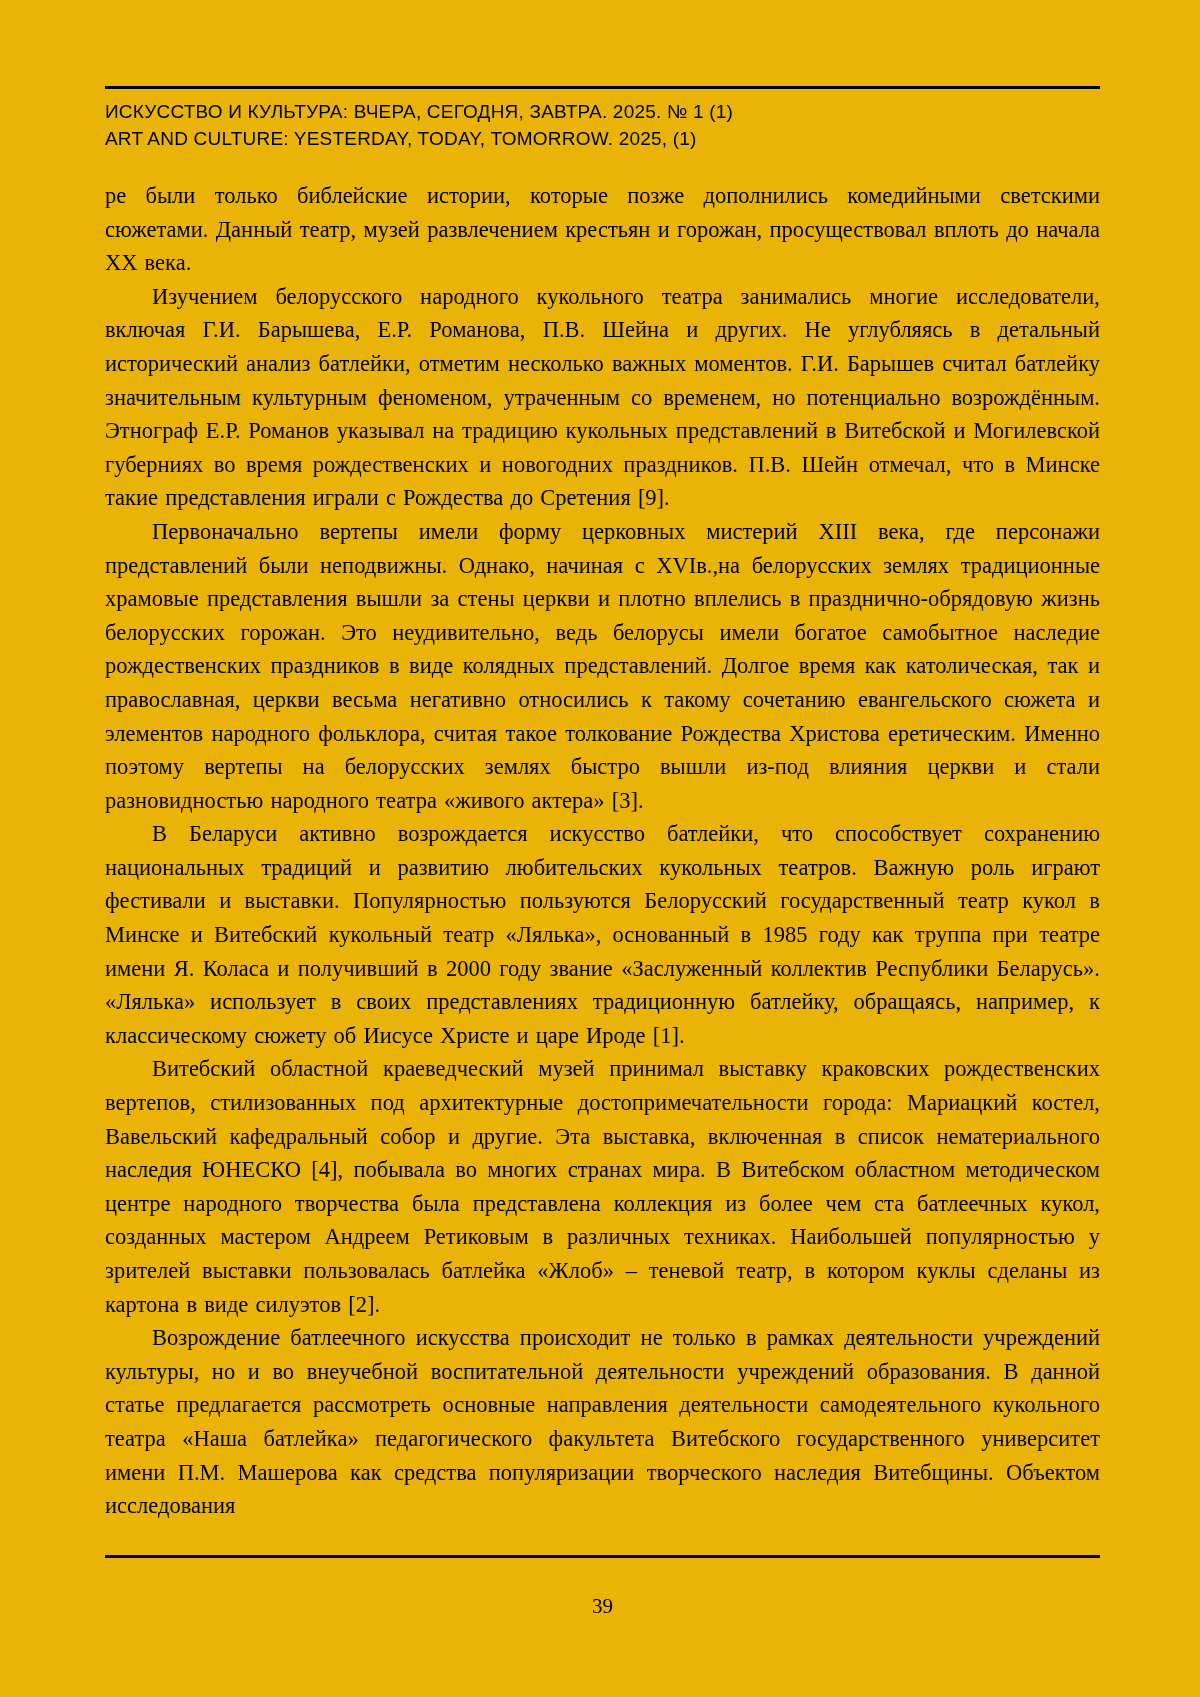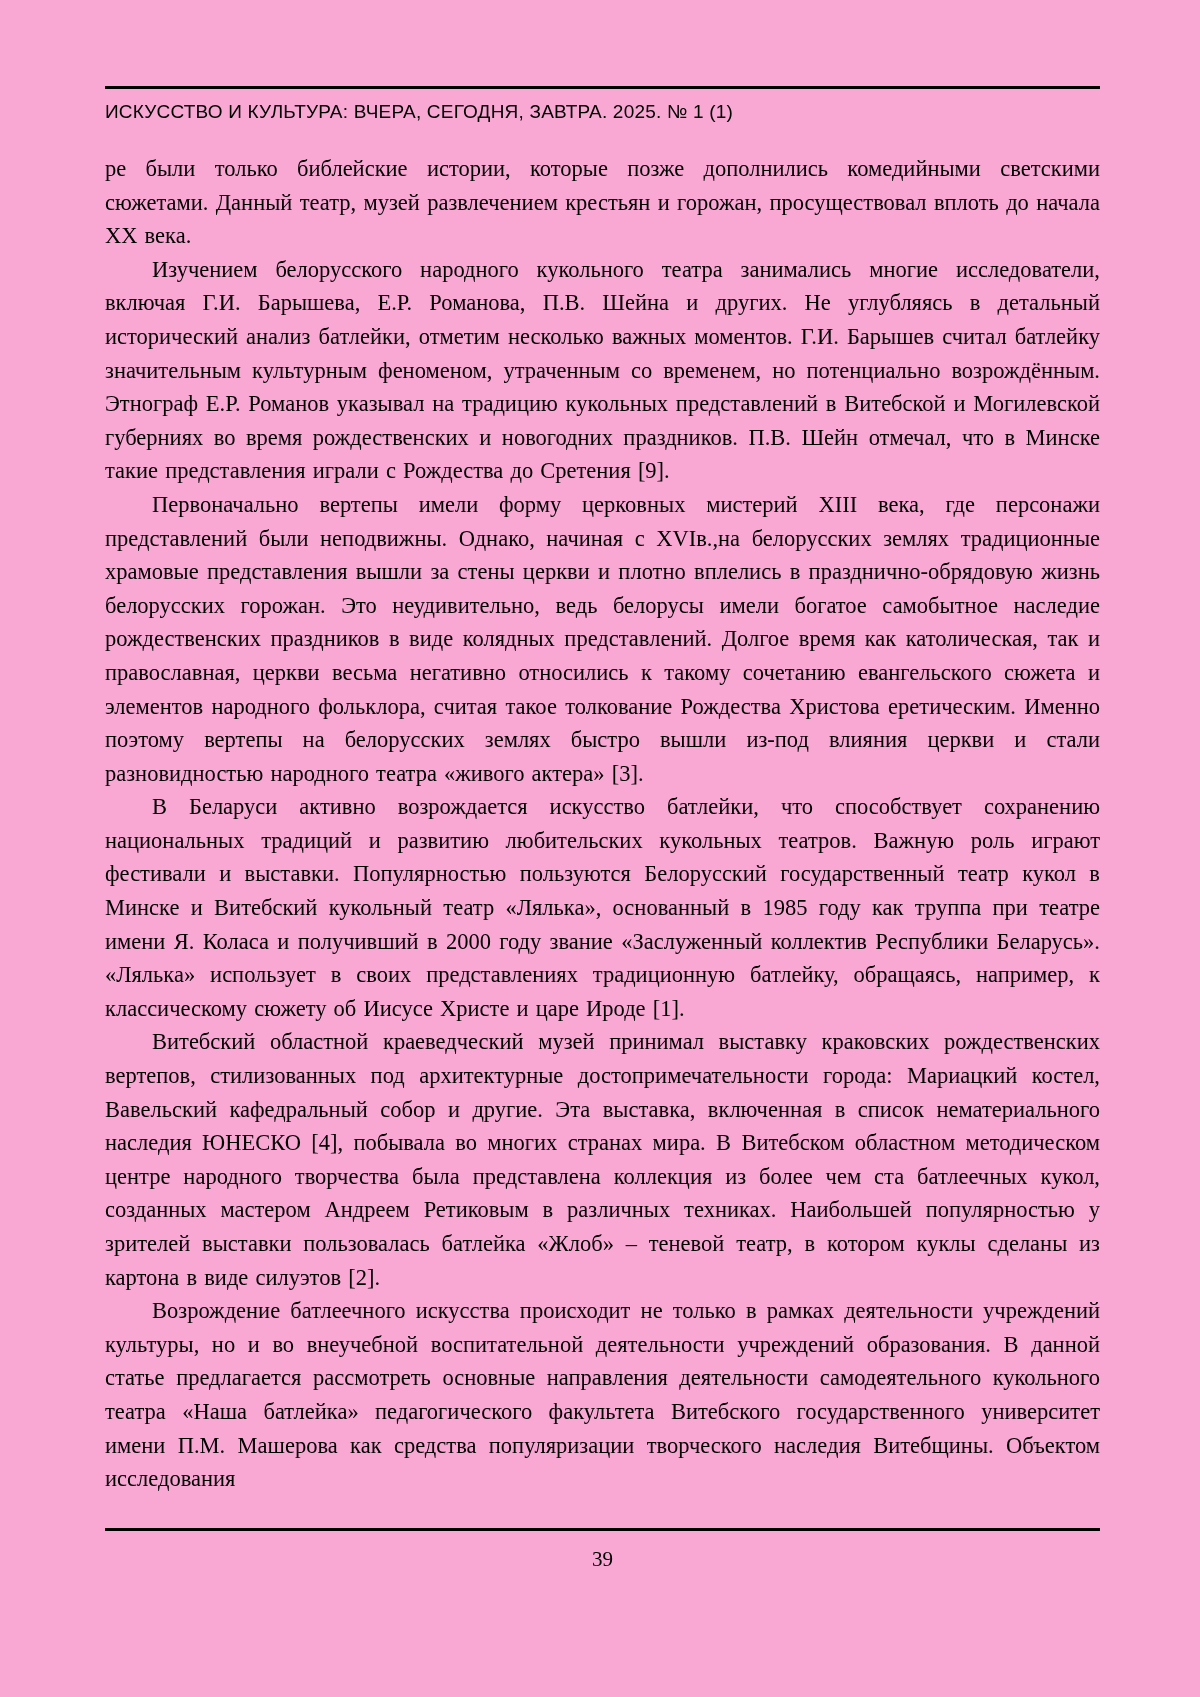--- a/index.html
+++ b/index.html
@@ -4,21 +4,21 @@
 <style>
   html, body {
     margin: 0;
     padding: 0;
     background: #ffffff;
   }
   .page {
     position: relative;
     width: 1200px;
     height: 1697px;
-    background: #f9a8d4;
+    background: #eab308;
     color: #000000;
     font-family: "Liberation Serif", serif;
     overflow: hidden;
     box-sizing: border-box;
     text-decoration: underline;
   }
   .content {
     position: absolute;
     left: 105px;
     right: 100px;
@@ -49,35 +49,36 @@
     word-spacing: 1.5px;
   }
   .body-text p.no-indent {
     text-indent: 0;
   }
   .bottom-rule {
     border-top: 3px solid #000000;
     margin-top: 32px;
   }
   .page-number {
-    margin-top: 16px;
+    margin-top: 36px;
     text-align: center;
     font-size: 21px;
     font-family: "Liberation Serif", serif;
   }
 </style>
 </head>
 <body>
 
 <div class="page">
   <div class="content">
     <div class="top-rule"></div>
 
     <div class="header">
       <div class="header-line">ИСКУССТВО И КУЛЬТУРА: ВЧЕРА, СЕГОДНЯ, ЗАВТРА. 2025. № 1 (1)</div>
+      <div class="header-line">ART AND CULTURE: YESTERDAY, TODAY, TOMORROW. 2025, (1)</div>
     </div>
 
     <div class="body-text">
       <p class="no-indent">ре были только библейские истории, которые позже дополнились комедийными светскими сюжетами. Данный театр, музей развлечением крестьян и горожан, просуществовал вплоть до начала XX века.</p>
       <p>Изучением белорусского народного кукольного театра занимались многие исследователи, включая Г.И. Барышева, Е.Р. Романова, П.В. Шейна и других. Не углубляясь в детальный исторический анализ батлейки, отметим несколько важных моментов. Г.И. Барышев считал батлейку значительным культурным феноменом, утраченным со временем, но потенциально возрождённым. Этнограф Е.Р. Романов указывал на традицию кукольных представлений в Витебской и Могилевской губерниях во время рождественских и новогодних праздников. П.В. Шейн отмечал, что в Минске такие представления играли с Рождества до Сретения [9].</p>
       <p>Первоначально вертепы имели форму церковных мистерий XIII века, где персонажи представлений были неподвижны. Однако, начиная с XVIв.,на белорусских землях традиционные храмовые представления вышли за стены церкви и плотно вплелись в празднично-обрядовую жизнь белорусских горожан. Это неудивительно, ведь белорусы имели богатое самобытное наследие рождественских праздников в виде колядных представлений. Долгое время как католическая, так и православная, церкви весьма негативно относились к такому сочетанию евангельского сюжета и элементов народного фольклора, считая такое толкование Рождества Христова еретическим. Именно поэтому вертепы на белорусских землях быстро вышли из-под влияния церкви и стали разновидностью народного театра «живого актера» [3].</p>
       <p>В Беларуси активно возрождается искусство батлейки, что способствует сохранению национальных традиций и развитию любительских кукольных театров. Важную роль играют фестивали и выставки. Популярностью пользуются Белорусский государственный театр кукол в Минске и Витебский кукольный театр «Лялька», основанный в 1985 году как труппа при театре имени Я. Коласа и получивший в 2000 году звание «Заслуженный коллектив Республики Беларусь». «Лялька» использует в своих представлениях традиционную батлейку, обращаясь, например, к классическому сюжету об Иисусе Христе и царе Ироде [1].</p>
       <p>Витебский областной краеведческий музей принимал выставку краковских рождественских вертепов, стилизованных под архитектурные достопримечательности города: Мариацкий костел, Вавельский кафедральный собор и другие. Эта выставка, включенная в список нематериального наследия ЮНЕСКО [4], побывала во многих странах мира. В Витебском областном методическом центре народного творчества была представлена коллекция из более чем ста батлеечных кукол, созданных мастером Андреем Ретиковым в различных техниках. Наибольшей популярностью у зрителей выставки пользовалась батлейка «Жлоб» – теневой театр, в котором куклы сделаны из картона в виде силуэтов [2].</p>
       <p>Возрождение батлеечного искусства происходит не только в рамках деятельности учреждений культуры, но и во внеучебной воспитательной деятельности учреждений образования. В данной статье предлагается рассмотреть основные направления деятельности самодеятельного кукольного театра «Наша батлейка» педагогического факультета Витебского государственного университет имени П.М. Машерова как средства популяризации творческого наследия Витебщины.  Объектом исследования</p>
     </div>

